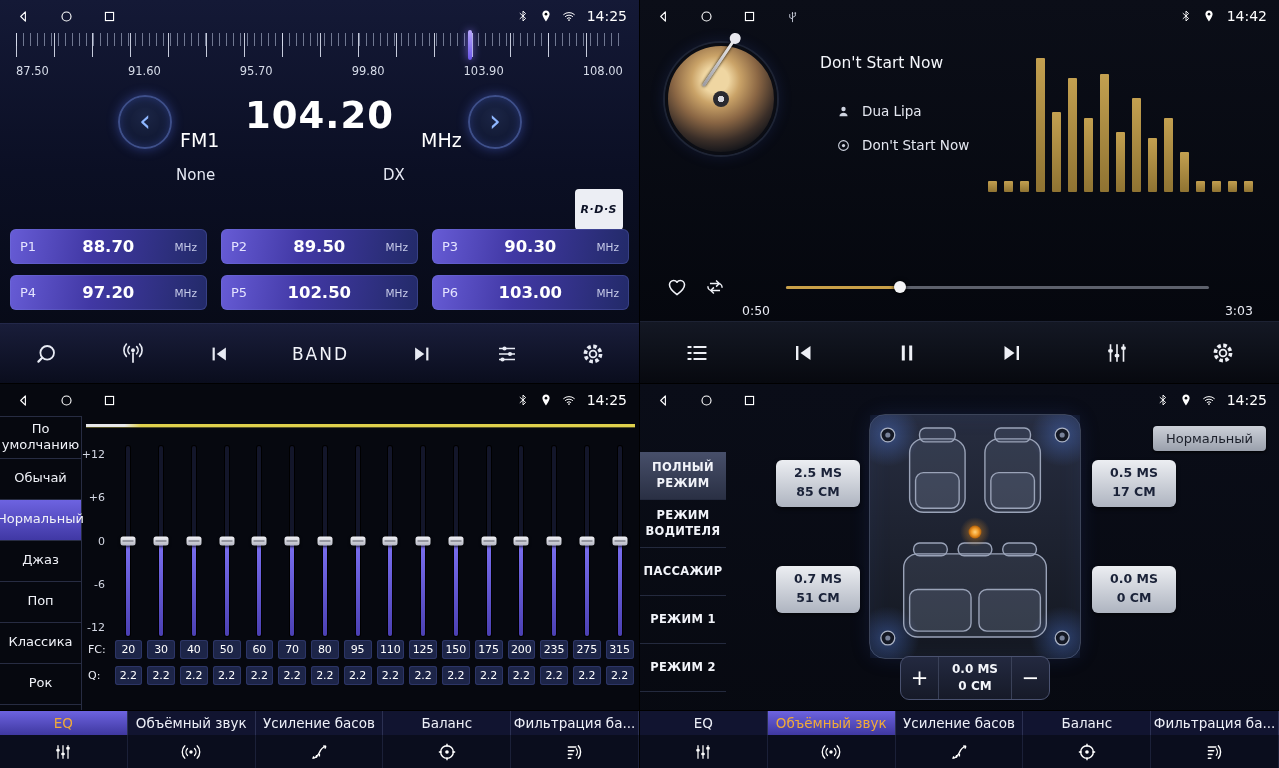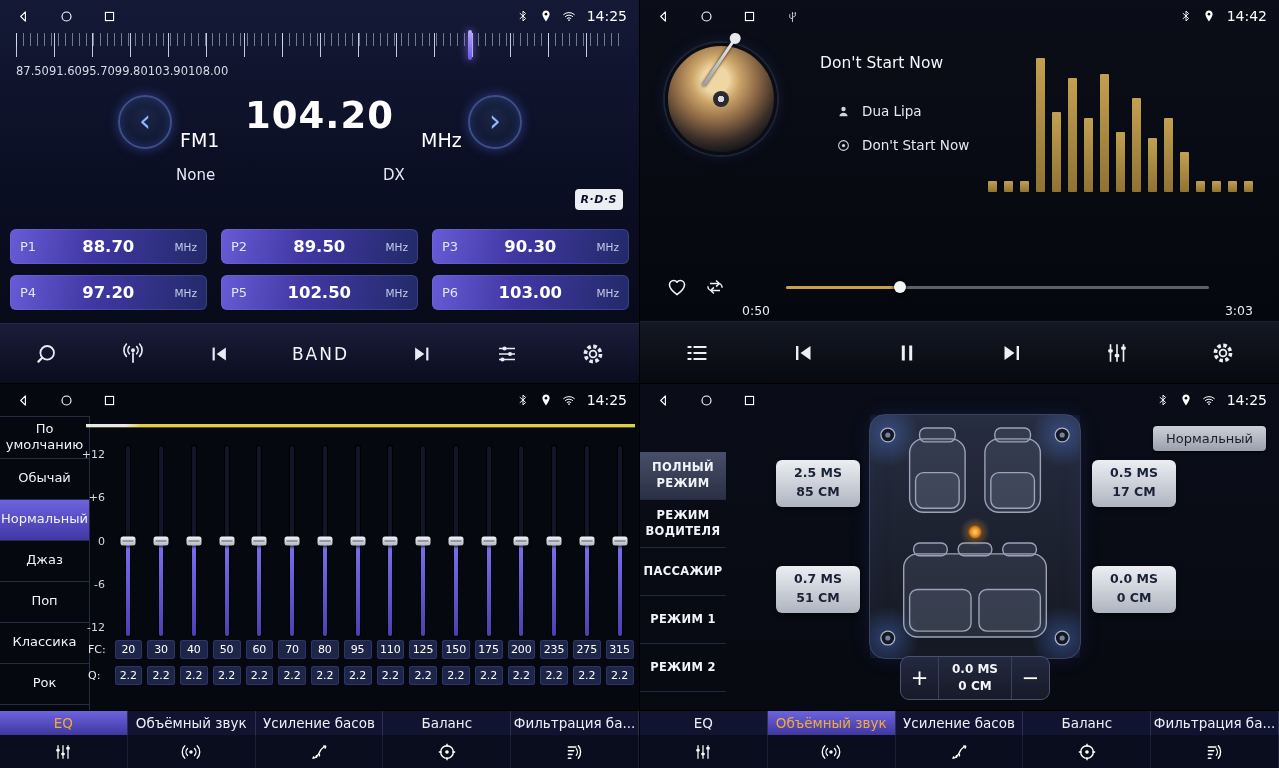--- a/index.html
+++ b/index.html
@@ -25,30 +25,30 @@
   .ic24 { width:24px; height:24px; }
   .ic26 { width:26px; height:26px; }
   .dim { color:#cfd4e0; }
 
   
   .ruler { position:absolute; top:33px; left:16px; right:16px; height:24px;
     background:
       repeating-linear-gradient(90deg,rgba(230,235,250,.85) 0 1px,transparent 1px 38px) top left/100% 24px no-repeat,
       repeating-linear-gradient(90deg,rgba(190,200,225,.55) 0 1px,transparent 1px 7px) top left/100% 13px no-repeat; }
   .ruler-indicator { position:absolute; left:74.5%; top:-3px; width:4px; height:30px; background:linear-gradient(180deg,#b9a8ff,#6a55e8); border-radius:2px; box-shadow:0 0 8px #8a75ff; }
-  .ruler-labels { position:absolute; top:64px; left:16px; right:16px; display:flex; font-size:11.5px; color:#d6dbe8; }
+  .ruler-labels { position:absolute; top:64px; left:16px; right:16px; display:flex; justify-content:space-between; font-size:11.5px; color:#d6dbe8; }
   .tune-btn { position:absolute; width:54px; height:54px; border-radius:50%; border:2px solid #3e4f8a; background:radial-gradient(circle at 50% 38%,#1b2546,#0c1228); color:#8fb7ff; font-size:30px; line-height:48px; text-align:center; box-shadow:0 0 12px rgba(90,120,255,.4), inset 0 0 10px rgba(90,120,255,.3); cursor:pointer; }
   .tune-prev { left:118px; top:95px; }
   .tune-next { left:468px; top:95px; }
   .band-name { position:absolute; left:180px; top:129px; font-size:19px; color:#fff; }
   .signal-mode { position:absolute; left:176px; top:166px; font-size:15px; color:#e6e9f4; }
   .big-freq { position:absolute; left:50%; transform:translateX(-50%); top:94px; font-size:37px; font-weight:bold; letter-spacing:1px; color:#fff; }
   .freq-unit { position:absolute; left:421px; top:129px; font-size:19px; color:#fff; }
   .dx { position:absolute; left:383px; top:166px; font-size:15px; color:#e6e9f4; }
-  .rds { position:absolute; right:16px; top:189px; background:#eceef4; color:#0d1226; font-size:11px; font-weight:bold; font-style:italic; padding:4px 6px; border-radius:4px; letter-spacing:.5px; }
+  .rds { position:absolute; right:16px; top:189px; background:#eceef4; color:#0d1226; font-size:11px; font-weight:bold; font-style:italic; padding:14px 6px; border-radius:4px; letter-spacing:.5px; }
   .presets { position:absolute; top:229px; left:10px; right:10px; display:grid; grid-template-columns:repeat(3,1fr); gap:11px 14px; }
   .preset { height:35px; border-radius:6px; display:flex; align-items:center; padding:0 10px; gap:6px; background:linear-gradient(100deg,#675cd6 0%,#4138a4 42%,#222a68 100%); box-shadow:inset 0 0 0 1px rgba(120,130,220,.25); cursor:pointer; }
   .preset .pid { font-size:13px; color:#e4e3ff; width:22px; }
   .preset .pfreq { flex:1; text-align:center; font-size:16.5px; font-weight:bold; color:#fff; }
   .preset .punit { font-size:10.5px; color:#c6cbe8; }
   .radio-toolbar { position:absolute; bottom:0; left:0; right:0; height:60px; background:linear-gradient(180deg,#191d3a,#0a0d1d); border-top:1px solid #23284a; display:flex; align-items:center; justify-content:space-between; padding:0 34px; }
   .radio-toolbar .ic { color:#e8ebf4; }
   .band-btn { font-size:17px; letter-spacing:2px; color:#f2f4fa; cursor:pointer; }
 
   
@@ -76,21 +76,21 @@
 
   
   .tabs { position:absolute; bottom:33px; left:0; right:0; height:25px; display:flex; background:#111430; border-top:1px solid #000; }
   .tab { flex:1; display:flex; align-items:center; justify-content:center; font-size:13.5px; color:#eef0f8; border-right:1px solid #2b3052; white-space:nowrap; overflow:hidden; cursor:pointer; }
   .tab.active { background:linear-gradient(180deg,#6d63e0,#3f38a0); color:#f2ab38; }
   .tabicons { position:absolute; bottom:0; left:0; right:0; height:33px; display:flex; background:#0a0d1d; }
   .ticell { flex:1; display:flex; align-items:center; justify-content:center; border-right:1px solid #1b2038; color:#ccd2de; cursor:pointer; }
   .ticell.active { color:#e2a838; }
 
   
-  .eq-side { position:absolute; left:0; top:32px; width:90px; bottom:58px; border-right:1px solid #272c42; border-top:1px solid #272c42; }
+  .eq-side { position:absolute; left:0; top:32px; width:82px; bottom:58px; border-right:1px solid #272c42; border-top:1px solid #272c42; }
   .eq-side-item { min-height:41px; display:flex; align-items:center; justify-content:center; text-align:center; font-size:13px; line-height:1.25; padding:4px 3px; border-bottom:1px solid #272c42; color:#f0f2f8; cursor:pointer; }
   .eq-side-item.active { background:linear-gradient(180deg,#6d63e0,#4038a4); }
   .eq-area { position:absolute; left:82px; top:32px; right:0; bottom:58px; }
   .eq-curve { position:absolute; top:8px; left:4px; right:4px; height:3px; background:linear-gradient(90deg,#e8e8ea 0 7%,#ded04c 10% 100%); box-shadow:0 1px 0 rgba(230,215,80,.35); }
   .db-col { position:absolute; left:0; width:26px; top:32px; height:186px; display:flex; flex-direction:column; justify-content:space-between; align-items:flex-end; font-size:11px; color:#d4d8e4; padding-right:3px; }
   .eq-bands { position:absolute; left:30px; right:3px; top:30px; height:190px; display:flex; }
   .eq-col { flex:1; position:relative; cursor:pointer; }
   .eq-track { position:absolute; left:50%; transform:translateX(-50%); top:0; bottom:0; width:4px; background:#13162a; border-radius:2px; box-shadow:0 0 0 1px #000; }
   .eq-fill { position:absolute; bottom:0; left:0; width:100%; background:linear-gradient(180deg,#7b70f2,#4b40b2); border-radius:2px; }
   .eq-thumb { position:absolute; left:50%; transform:translate(-50%,-50%); width:15px; height:9px; background:linear-gradient(180deg,#f2f2f6,#b4b6c2); border-radius:2.5px; box-shadow:0 1px 3px #000; }

